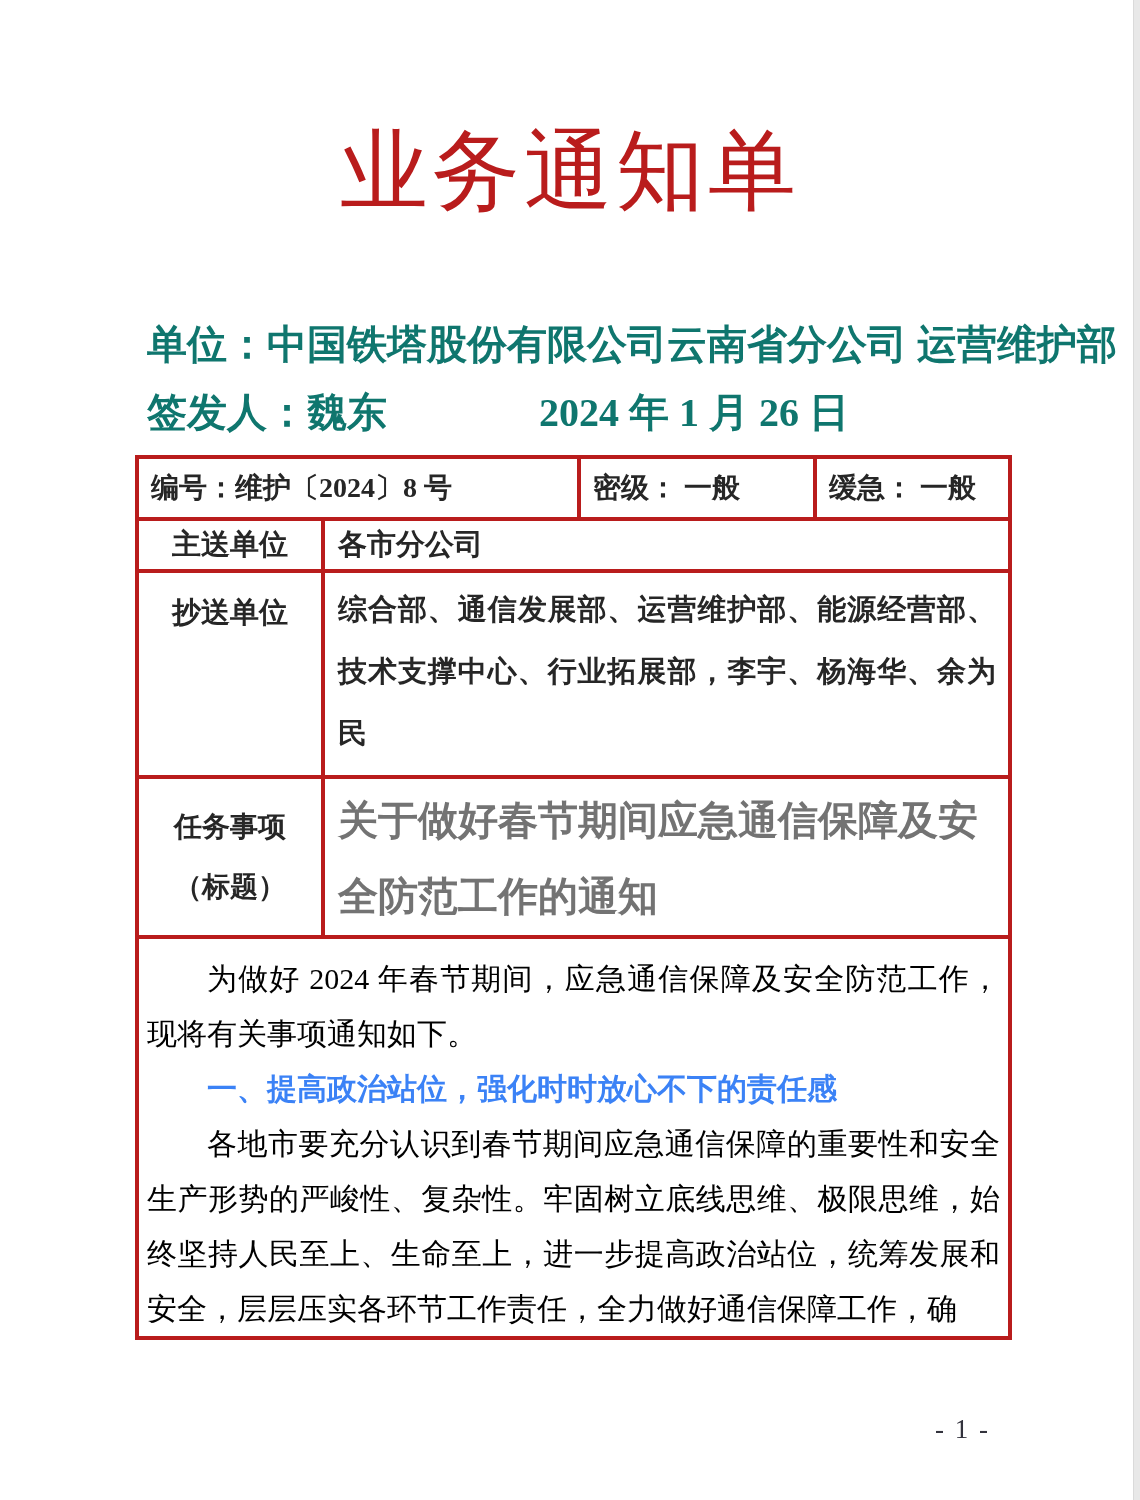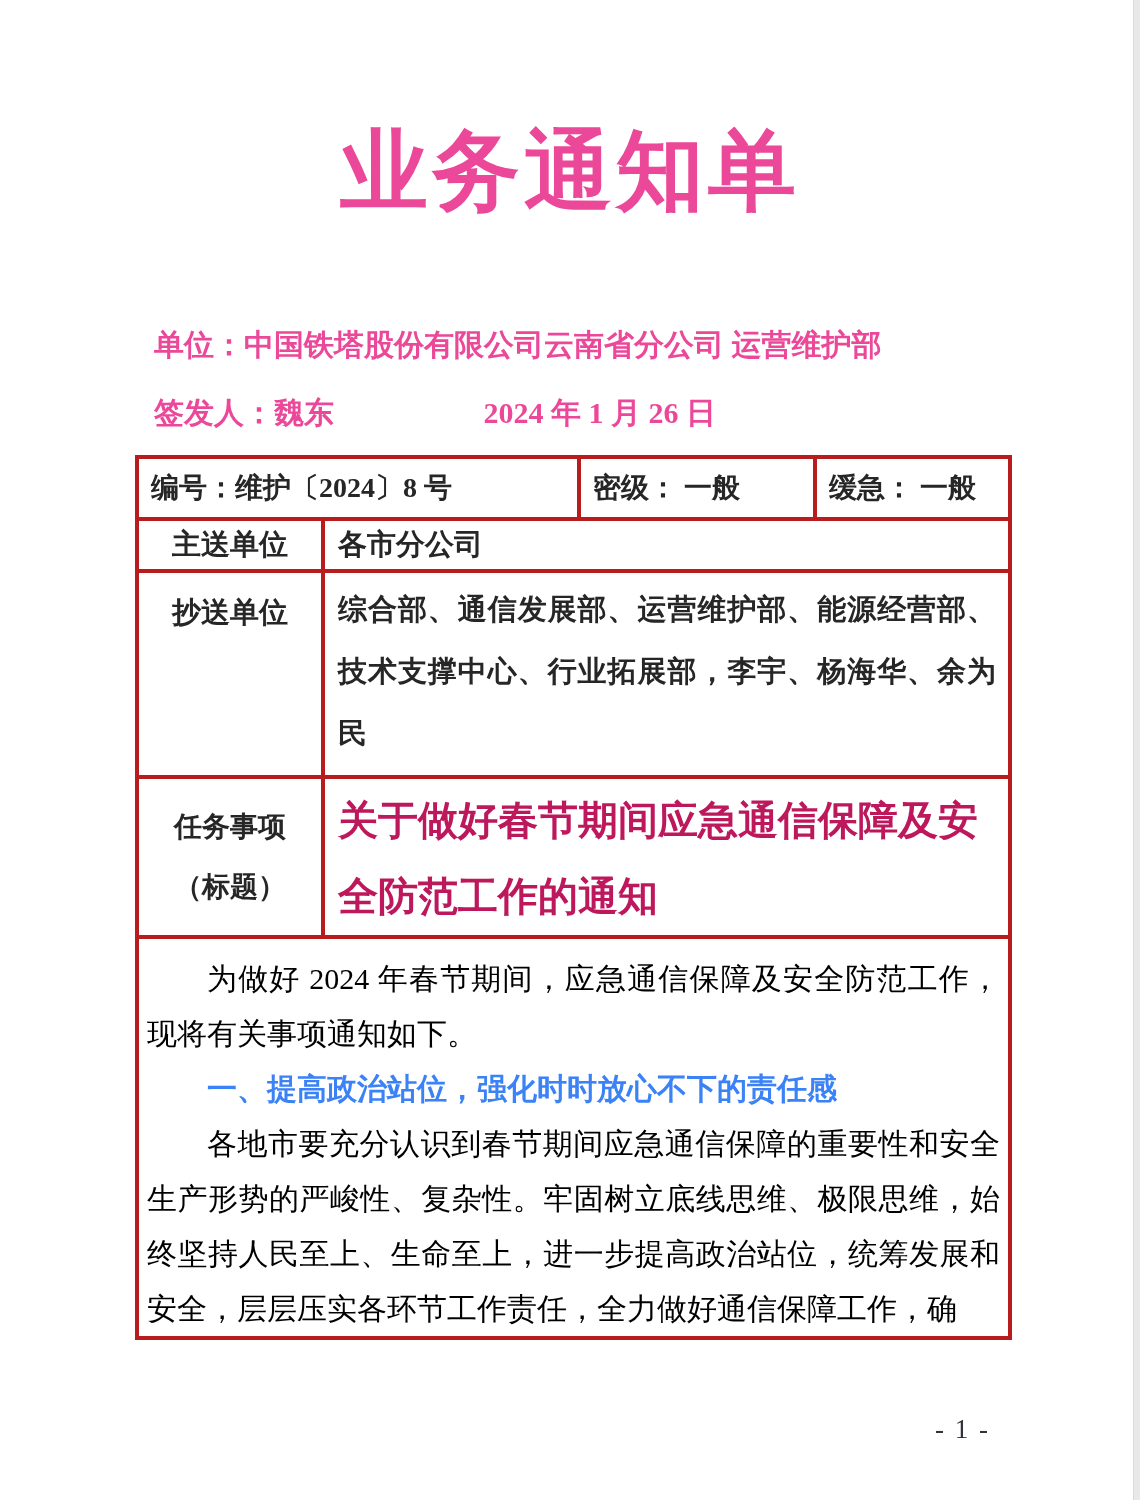--- a/index.html
+++ b/index.html
@@ -12,33 +12,33 @@
     color: #2e2e2e;
     overflow: hidden;
   }
   .doc-title {
     position: absolute;
     left: 0;
     top: 112px;
     width: 1140px;
     text-align: center;
     font-size: 88px;
-    font-weight: bold;
+    font-weight: normal;
     letter-spacing: 4px;
-    color: #ec4899;
+    color: #b91c1c;
     line-height: 120px;
   }
   .meta {
     position: absolute;
-    left: 154px;
+    left: 147px;
     top: 325px;
     width: 870px;
-    font-size: 30px;
+    font-size: 40px;
     font-weight: bold;
-    color: #ec4899;
+    color: #0f766e;
   }
   .meta-line { height: 40px; line-height: 40px; white-space: nowrap; }
   .meta-line.issuer-line { margin-top: 28px; }
   .meta-date { display: inline-block; margin-left: 142px; text-align: right; }
   table.notice {
     position: absolute;
     left: 135px;
     top: 455px;
     width: 873px;
     border-collapse: collapse;
@@ -71,21 +71,21 @@
     text-align: justify;
     text-align-last: left;
   }
   tr.r4 td { height: 142px; vertical-align: top; }
   tr.r4 td.cell-label { padding-top: 18px; line-height: 60px; font-size: 28px; }
   tr.r4 td.cell-content {
     padding-top: 4px;
     font-size: 40px;
     font-weight: bold;
     line-height: 76px;
-    color: #be185d;
+    color: #737373;
     margin-top: 20px;
   }
   tr.r5 td {
     height: 392px;
     vertical-align: top;
     padding: 12px 8px 0 8px;
   }
   .body-text p {
     font-size: 30px;
     line-height: 55px;

